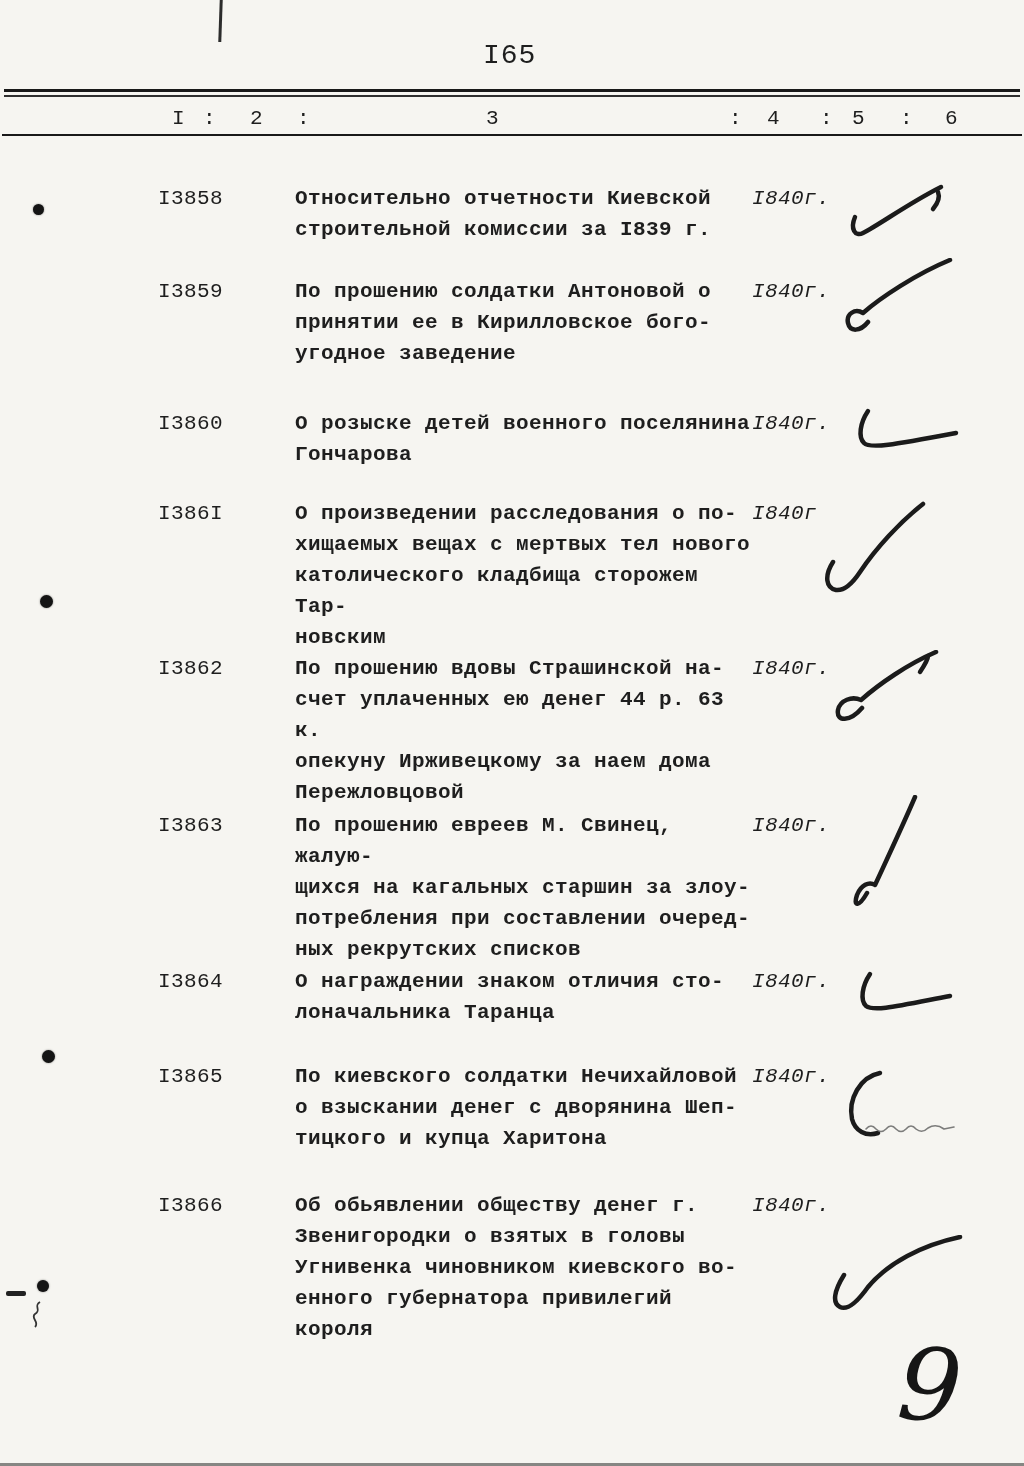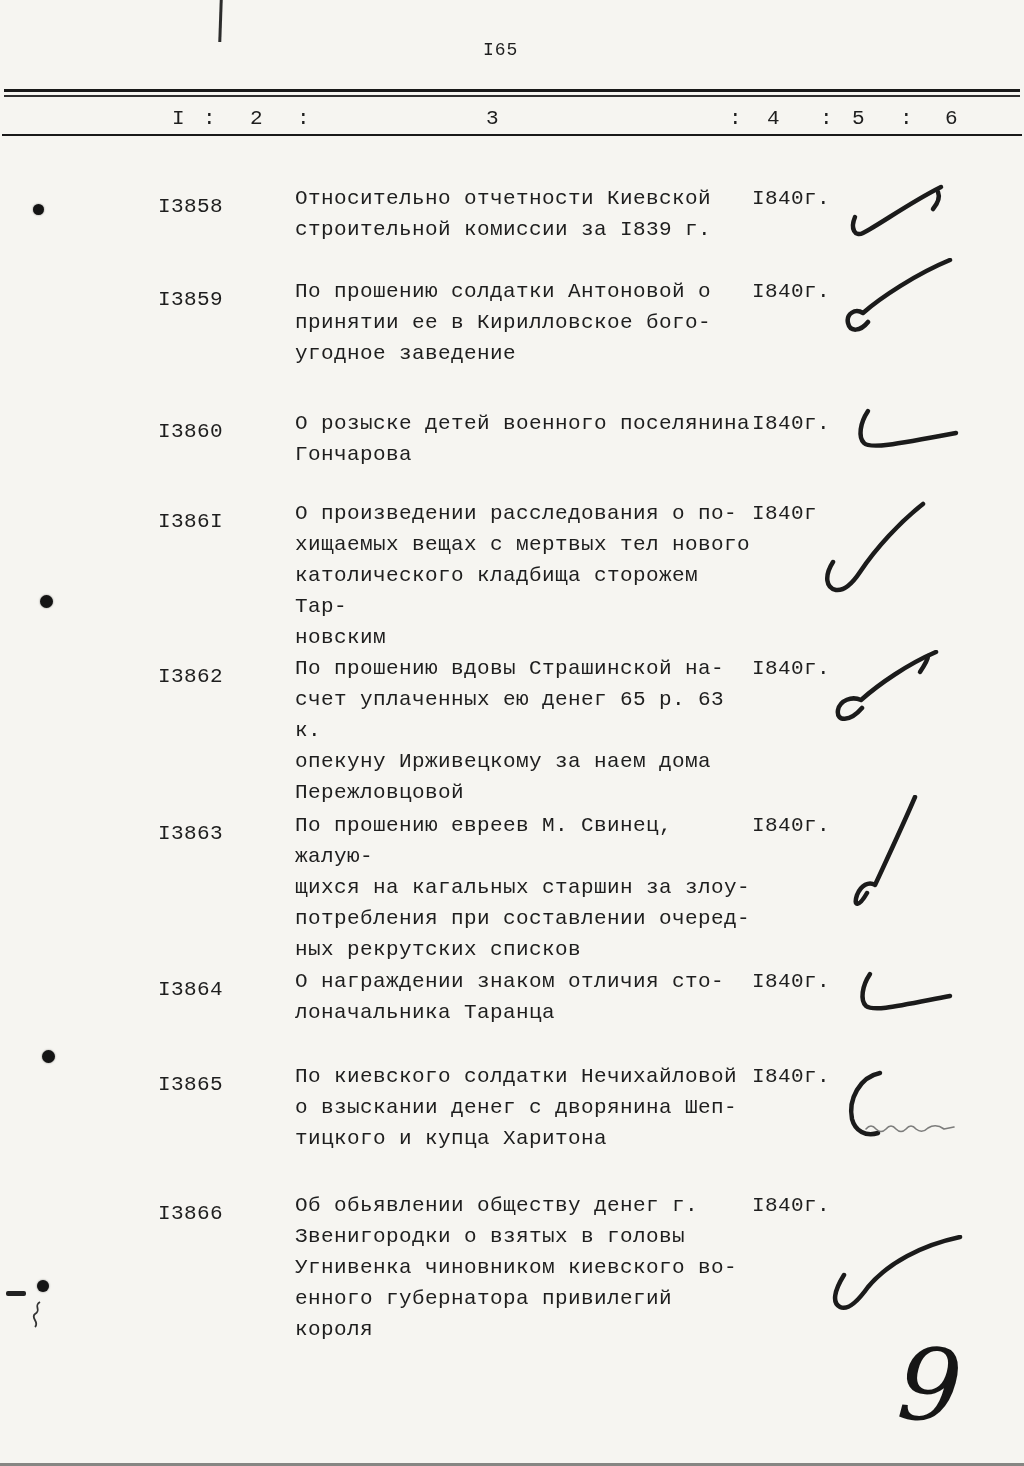--- a/index.html
+++ b/index.html
@@ -10,33 +10,33 @@
     color:#1e1e1e;
   }
   .page{position:absolute;inset:0;}
   
   .tick{position:absolute;left:219px;top:0;width:3px;height:42px;background:#2c2c2c;transform:rotate(2deg);}
   .dot{position:absolute;border-radius:50%;background:#141414;box-shadow:0 0 2px rgba(0,0,0,.5);}
   .dash{position:absolute;left:6px;top:1291px;width:20px;height:5px;background:#222;border-radius:2px;}
   .squiggle{position:absolute;left:30px;top:1300px;}
   .bottom-edge{position:absolute;left:0;right:0;bottom:0;height:3px;background:#4a4a48;opacity:.65;}
   
-  .page-number{position:absolute;left:483px;top:40px;font-size:18px;letter-spacing:1px;}
+  .page-number{position:absolute;left:483px;top:40px;font-size:28px;letter-spacing:1px;}
   
   .hline{position:absolute;background:#191919;}
   .hl-a{left:4px;right:4px;top:89px;height:3px;}
   .hl-b{left:4px;right:4px;top:95px;height:2px;opacity:.9;}
   .hl-c{left:2px;right:2px;top:134px;height:2px;}
   .col-num, .col-sep{position:absolute;top:107px;font-size:21px;}
   
   .row{position:absolute;left:0;width:1024px;}
   .cell{position:absolute;font-size:21px;letter-spacing:.4px;line-height:31px;}
-  .id{left:158px;margin-top:8px;}
-  .desc{left:295px;width:465px;white-space:pre-line;}
-  .year{left:752px;}
+  .id{left:158px;}
+  .desc{left:295px;width:465px;white-space:pre-line;font-weight:bold;}
+  .year{left:752px;font-style:italic;}
   .mark{position:absolute;}
   .mark path{fill:none;stroke:#1b1b1b;stroke-width:4.5;stroke-linecap:round;stroke-linejoin:round;}
   .smudge path{fill:none;stroke:#666;stroke-width:1.6;opacity:.85;}
   .squiggle path{fill:none;stroke:#333;stroke-width:1.8;}
   
   .hand-digit{
     position:absolute;left:898px;top:1336px;
     font-family:"DejaVu Serif",serif;font-style:italic;
     font-size:100px;color:#161616;transform:rotate(4deg);line-height:1;
   }
@@ -115,21 +115,21 @@
 новским</div>
     <span class="cell year">I840г</span>
     <svg class="mark" style="left:815px;top:2px;" width="114" height="96" viewBox="0 0 114 96">
       <path d="M18 62 C9 76 11 88 21 90 C29 91 37 84 45 72 C61 48 85 22 108 4"></path>
     </svg>
   </div>
 
   <div class="row" style="top:653px;">
     <span class="cell id">I3862</span>
     <div class="cell desc">По прошению вдовы Страшинской на-
-счет уплаченных ею денег 65 р. 63 к.
+счет уплаченных ею денег 44 р. 63 к.
 опекуну Ирживецкому за наем дома
 Пережловцовой</div>
     <span class="cell year">I840г.</span>
     <svg class="mark" style="left:830px;top:-3px;" width="112" height="78" viewBox="0 0 112 78">
       <path d="M32 58 C20 72 6 72 8 60 C10 50 22 46 31 50 C49 34 78 14 106 2"></path>
       <path d="M90 22 C94 16 98 10 98 6"></path>
     </svg>
   </div>
 
   <div class="row" style="top:810px;">

